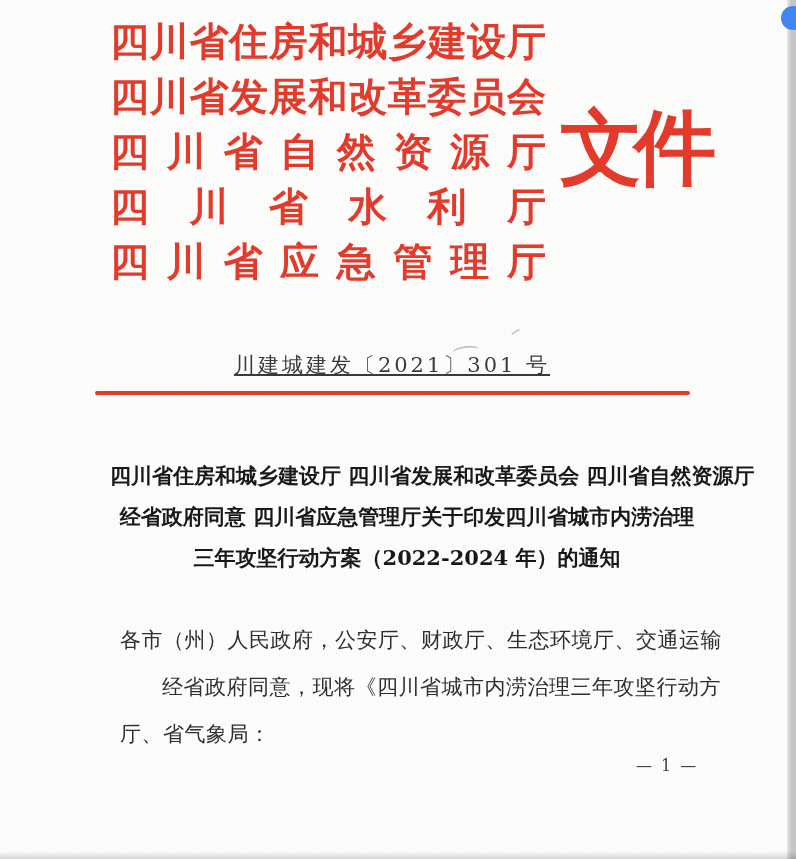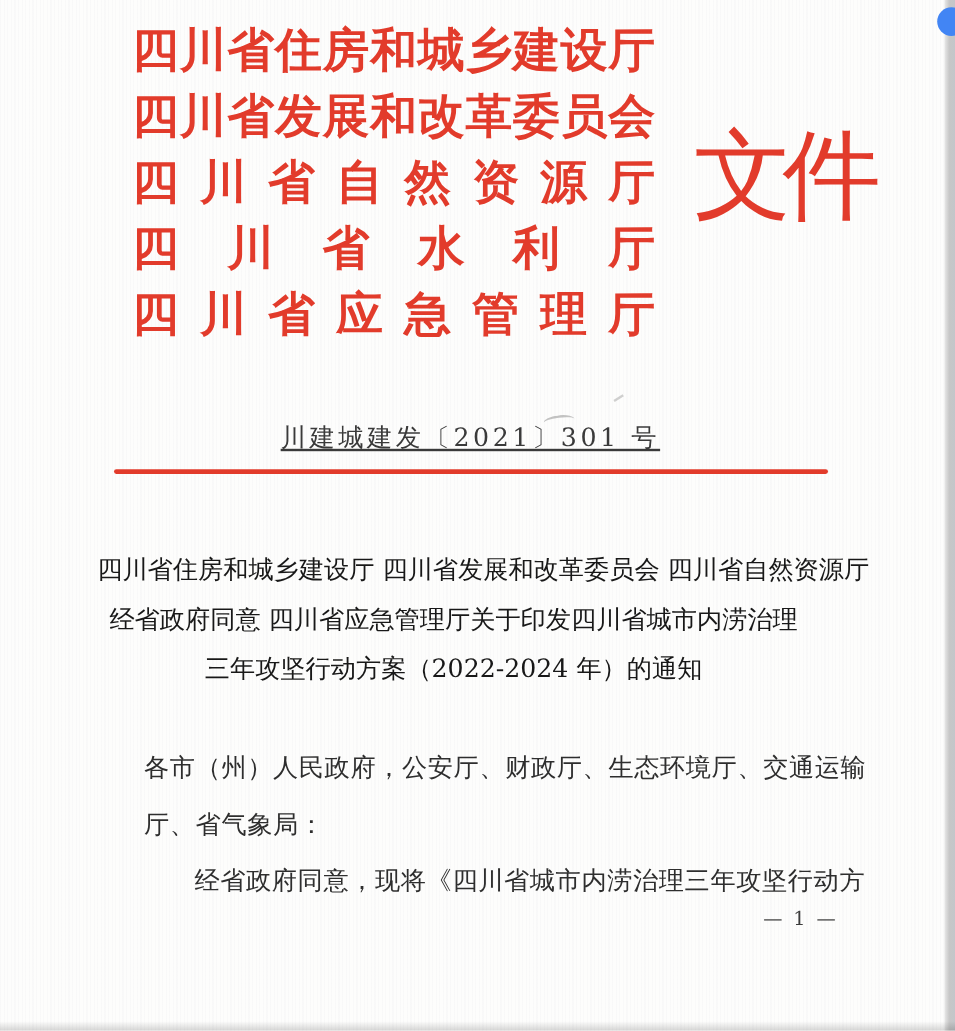--- a/index.html
+++ b/index.html
@@ -22,22 +22,22 @@
     position: absolute; left: 110px; top: 14px; width: 436px;
   }
   .agency-line {
     display: flex; justify-content: space-between;
     height: 55px; align-items: center;
     font-size: 39px; font-weight: bold;
     color: var(--red_accent, #e23b2b);
     white-space: nowrap;
   }
   .wenjian {
-    position: absolute; left: 578px; top: 106px;
-    font-size: 82px; line-height: 1; font-weight: normal;
+    position: absolute; left: 560px; top: 106px;
+    font-size: 82px; line-height: 1; font-weight: bold;
     letter-spacing: -8px;
     color: var(--red_accent, #e23b2b);
     white-space: nowrap;
   }
   
   .doc-number {
     position: absolute; left: 95px; top: 351px; width: 594px;
     text-align: center;
     font-size: 21px; letter-spacing: 3px;
     color: #3a3a3a;
@@ -58,23 +58,23 @@
     transform: rotate(-25deg);
   }
   .red-line {
     position: absolute; left: 95px; top: 391px;
     width: 595px; height: 4px;
     background: var(--red_accent, #e23b2b);
     border-radius: 2px;
   }
   
   .title {
-    position: absolute; left: 81px; top: 455px; width: 594px;
+    position: absolute; left: 110px; top: 455px; width: 594px;
     text-align: center;
-    font-size: 21px; line-height: 41px; font-weight: normal;
+    font-size: 21px; line-height: 41px; font-weight: bold;
     color: #181818;
   }
   .title-line { white-space: nowrap; }
   
   .body-text {
     position: absolute; left: 120px; top: 617px; width: 580px;
     font-size: 21px; line-height: 47px;
     letter-spacing: 0.5px;
     color: var(--ink, #2e2e2e);
   }
@@ -176,22 +176,22 @@
   <div class="red-line"></div>
 
   <div class="title">
     <div class="title-line">四川省住房和城乡建设厅 四川省发展和改革委员会 四川省自然资源厅</div>
     <div class="title-line">经省政府同意 四川省应急管理厅关于印发四川省城市内涝治理</div>
     <div class="title-line">三年攻坚行动方案（2022-2024 年）的通知</div>
   </div>
 
   <div class="body-text">
     <div class="body-line">各市（州）人民政府，公安厅、财政厅、生态环境厅、交通运输</div>
+    <div class="body-line indent">经省政府同意，现将《四川省城市内涝治理三年攻坚行动方</div>
     <div class="body-line">厅、省气象局：</div>
-    <div class="body-line indent">经省政府同意，现将《四川省城市内涝治理三年攻坚行动方</div>
   </div>
 
   <div class="page-number">— 1 —</div>
 
   <div class="scan-edge"></div>
 
   <button class="blue-dot"></button>
 
   <div class="bottom-shade"></div>
 

